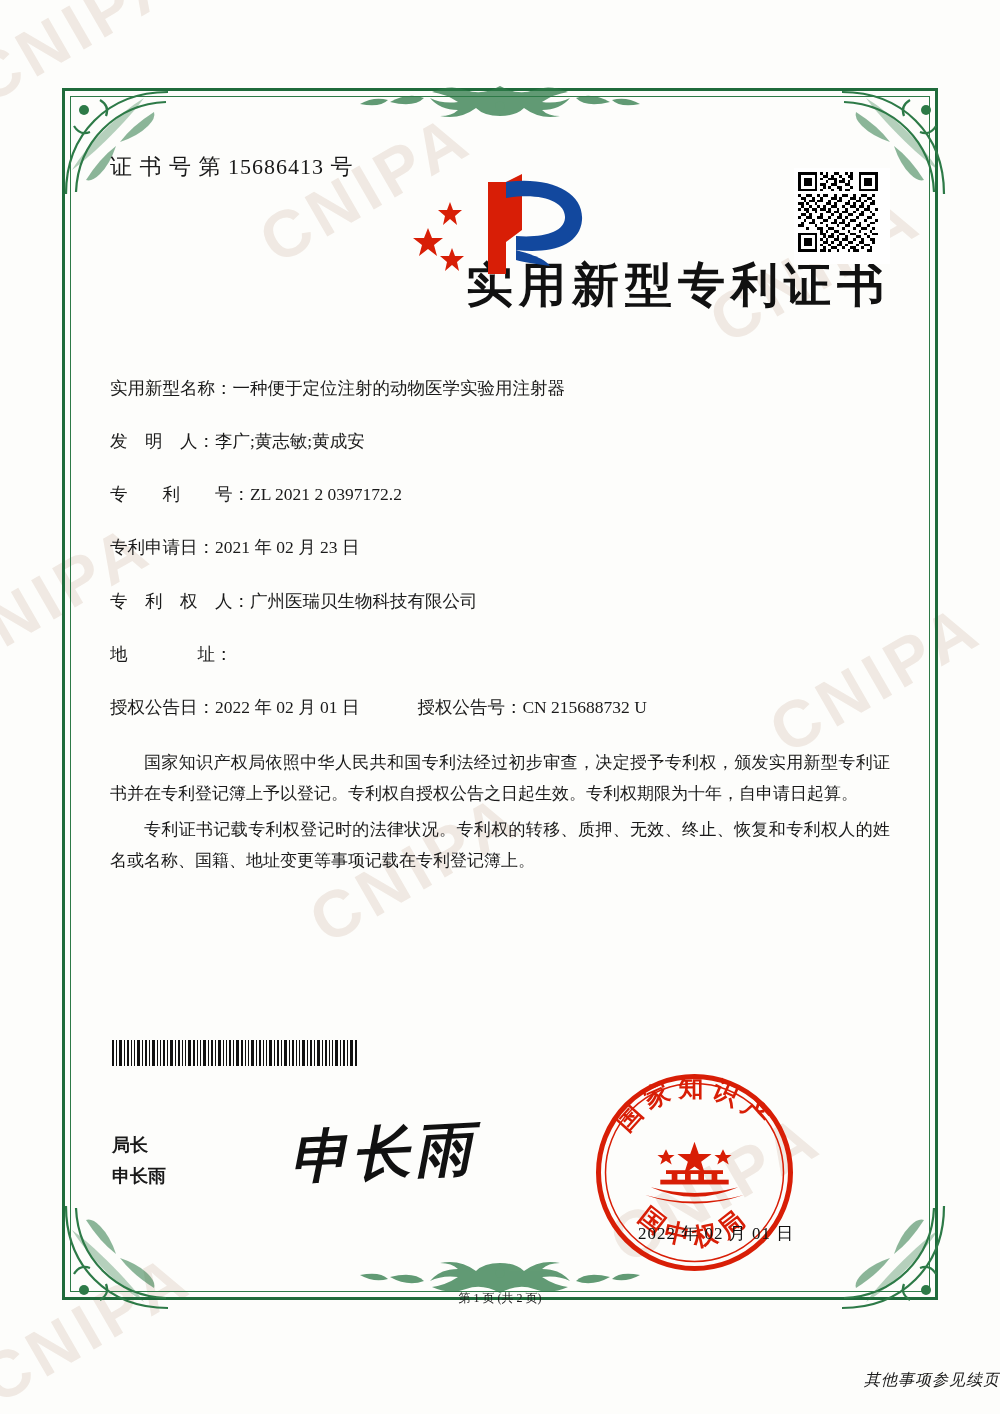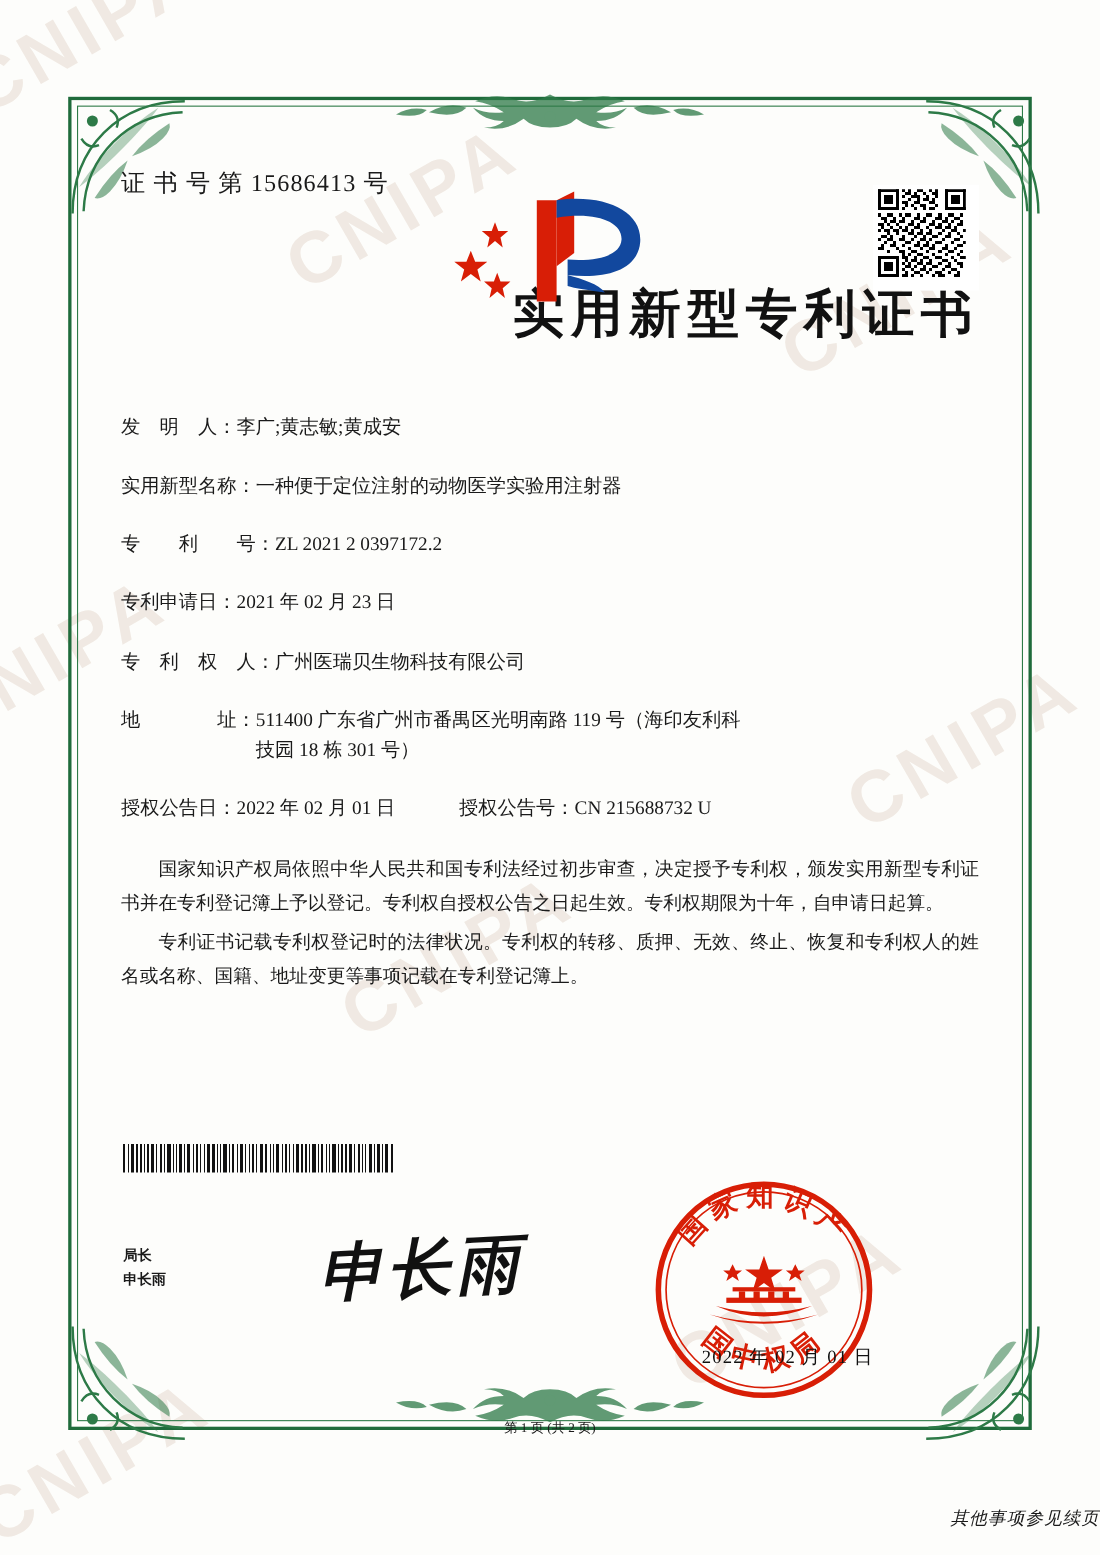--- a/index.html
+++ b/index.html
@@ -138,21 +138,21 @@
   #barcode {
     position: absolute;
     left: 110px; top: 1040px;
     width: 250px; height: 26px;
   }
 
   
   #sign-block {
     position: absolute;
     left: 112px; top: 1130px;
-    font-size: 13px;
+    font-size: 18px;
     line-height: 1.7;
     font-weight: 700;
   }
   #signature {
     position: absolute;
     left: 290px; top: 1115px;
     font-size: 58px;
     font-family: "DejaVu Serif", serif;
     color: #111;
     transform: rotate(-3deg);
@@ -505,50 +505,46 @@
             <rect x="25" y="28" width="2" height="1"></rect>
         </g>
       </svg>
     </div>
 
     <div id="main-title">实用新型专利证书</div>
 
     <div class="field-list">
 
       <div class="field">
+        <span class="lbl">实用新型名称：</span>
+        <span class="val">一种便于定位注射的动物医学实验用注射器</span>
+      </div>
+
+      <div class="field">
         <span class="lbl">发　明　人：</span>
         <span class="val">李广;黄志敏;黄成安</span>
-      </div>
-
-      <div class="field">
-        <span class="lbl">实用新型名称：</span>
-        <span class="val">一种便于定位注射的动物医学实验用注射器</span>
       </div>
 
       <div class="field">
         <span class="lbl">专　　利　　号：</span>
         <span class="val">ZL 2021 2 0397172.2</span>
       </div>
 
       <div class="field">
         <span class="lbl">专利申请日：</span>
         <span class="val">2021 年 02 月 23 日</span>
       </div>
 
       <div class="field">
         <span class="lbl">专　利　权　人：</span>
         <span class="val">广州医瑞贝生物科技有限公司</span>
       </div>
 
       <div class="field">
         <span class="lbl">地　　　　址：</span>
-        <span class="val">
-          <span>511400 广东省广州市番禺区光明南路 119 号（海印友利科</span>
-          <span class="l2">技园 18 栋 301 号）</span>
-        </span>
       </div>
 
       <div class="field two-col">
         <span class="lbl">授权公告日：</span>
         <span>2022 年 02 月 01 日</span>
         <span class="grp2">
           <span>授权公告号：</span>
           <span>CN 215688732 U</span>
         </span>
       </div>

